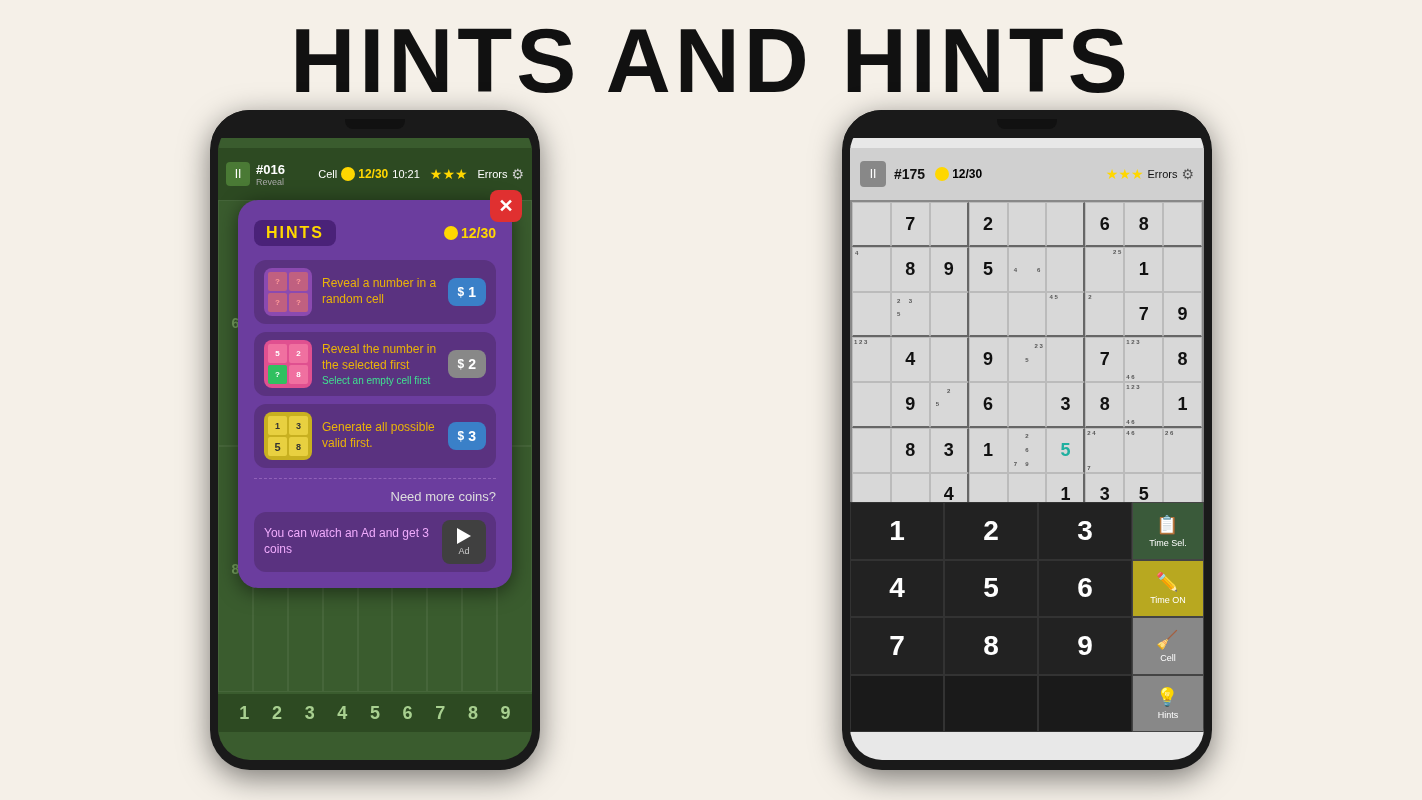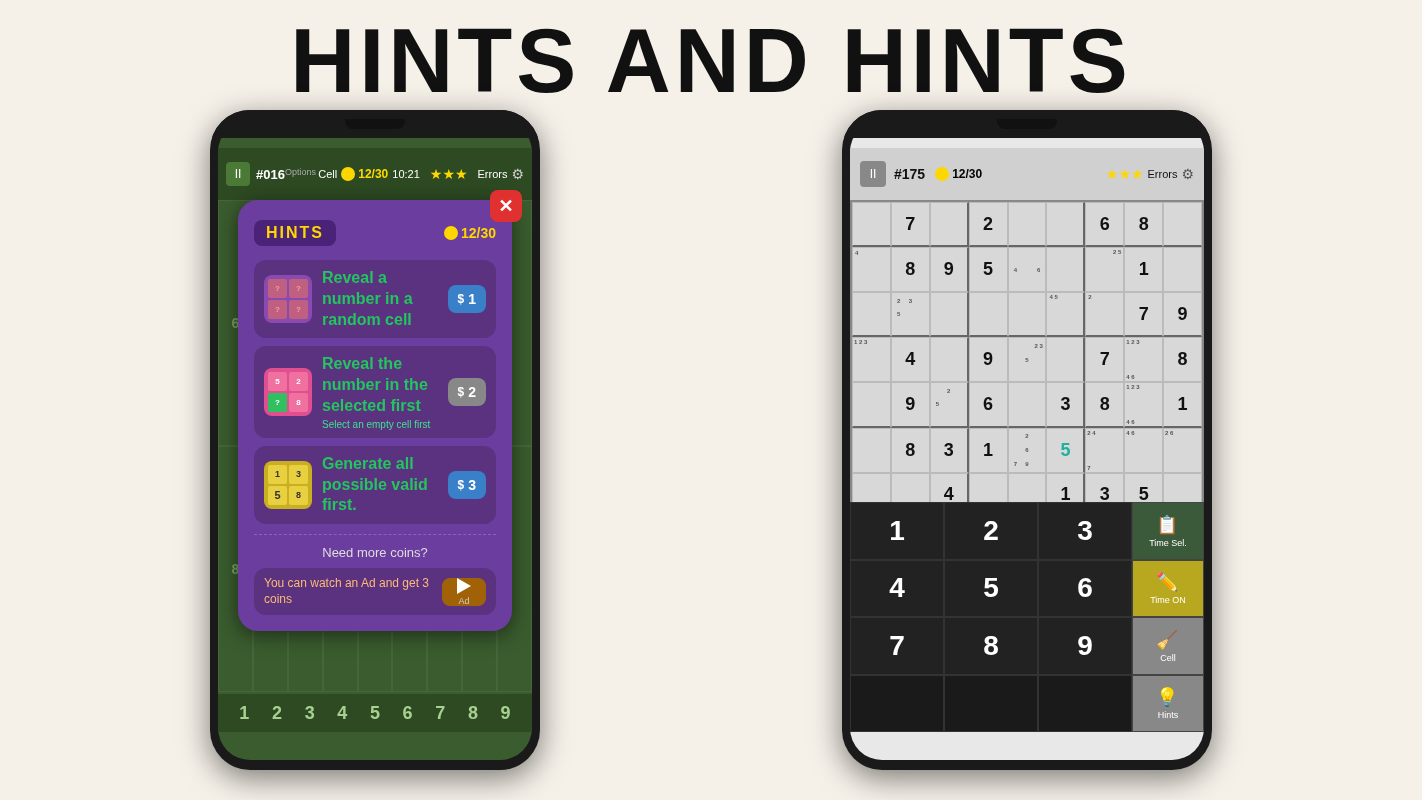--- a/index.html
+++ b/index.html
@@ -93,21 +93,21 @@
       z-index: 5;
     }
     .topbar-left .pause-btn {
       width: 24px; height: 24px;
       background: #4a7a35;
       border-radius: 4px;
       display: flex; align-items: center; justify-content: center;
       color: white; font-size: 12px;
     }
     .topbar-info {
-      display: flex; flex-direction: row;
+      display: flex; flex-direction: column;
       margin-left: 6px;
       flex: 1;
     }
     .topbar-info .puzzle-num { color: #fff; font-size: 13px; font-weight: bold; }
     .topbar-coins {
       display: flex; align-items: center;
       color: #ffd700; font-size: 12px; font-weight: bold;
     }
     .coin-icon {
       width: 14px; height: 14px;
@@ -236,24 +236,23 @@
       background: #e8d040;
       border-radius: 2px;
       display: flex; align-items: center; justify-content: center;
       font-size: 9px; font-weight: bold; color: #333;
     }
 
     .hint-text {
       flex: 1;
     }
     .hint-text .hint-desc {
-      color: #22c55e;
-      font-size: 16px;
+      color: #eab308;
+      font-size: 12px;
       line-height: 1.3;
-      font-weight: bold;
     }
     .hint-text .hint-warning {
       color: #40e090;
       font-size: 10px;
       margin-top: 2px;
     }
 
     .hint-cost {
       background: #3a80c8;
       border-radius: 8px;
@@ -264,43 +263,43 @@
     }
     .hint-cost .dollar { font-size: 12px; }
 
     .hints-divider {
       border: none;
       border-top: 1px dashed #9060b8;
       margin: 10px 0;
     }
 
     .more-coins-label {
-      text-align: center;
+      text-align: right;
       color: #ddd;
       font-size: 13px;
       margin-bottom: 8px;
     }
 
     .watch-ad-item {
       background: #5a3280;
       border-radius: 12px;
       padding: 8px 10px;
       display: flex; align-items: center;
       gap: 10px;
     }
     .watch-ad-text {
       flex: 1;
-      color: #fdba74;
+      color: #f0abfc;
       font-size: 12px;
       line-height: 1.3;
     }
     .watch-ad-btn {
-      background: #a16207;
+      background: #404040;
       border-radius: 8px;
-      width: 44px; height: 28px;
+      width: 44px; height: 44px;
       display: flex; align-items: center; justify-content: center;
       flex-direction: column;
     }
     .play-triangle {
       width: 0; height: 0;
       border-top: 8px solid transparent;
       border-bottom: 8px solid transparent;
       border-left: 14px solid white;
     }
     .ad-label { color: #ccc; font-size: 9px; margin-top: 2px; }
@@ -447,21 +446,21 @@
         <div class="sudoku-cell-bg"></div>
         <div class="sudoku-cell-bg"></div>
       </div>
 
       <div class="topbar-left">
         <div class="pause-btn">
           <span>II</span>
         </div>
         <div class="topbar-info">
           <span class="puzzle-num">#016</span>
-          <span style="color:#aaa;font-size:9px;">Options</span>
+          <span style="color:#aaa;font-size:9px;">Reveal</span>
         </div>
         <span style="color:#fff;font-size:11px;margin-right:4px;">Cell</span>
         <div class="topbar-coins">
           <span class="coin-icon"></span>
           <span>12/30</span>
         </div>
         <span style="margin:0 4px;color:#fff;font-size:11px;">10:21</span>
         <span class="stars">★★★</span>
         <span class="errors-label">Errors</span>
         <span class="gear-icon-small">⚙</span>

